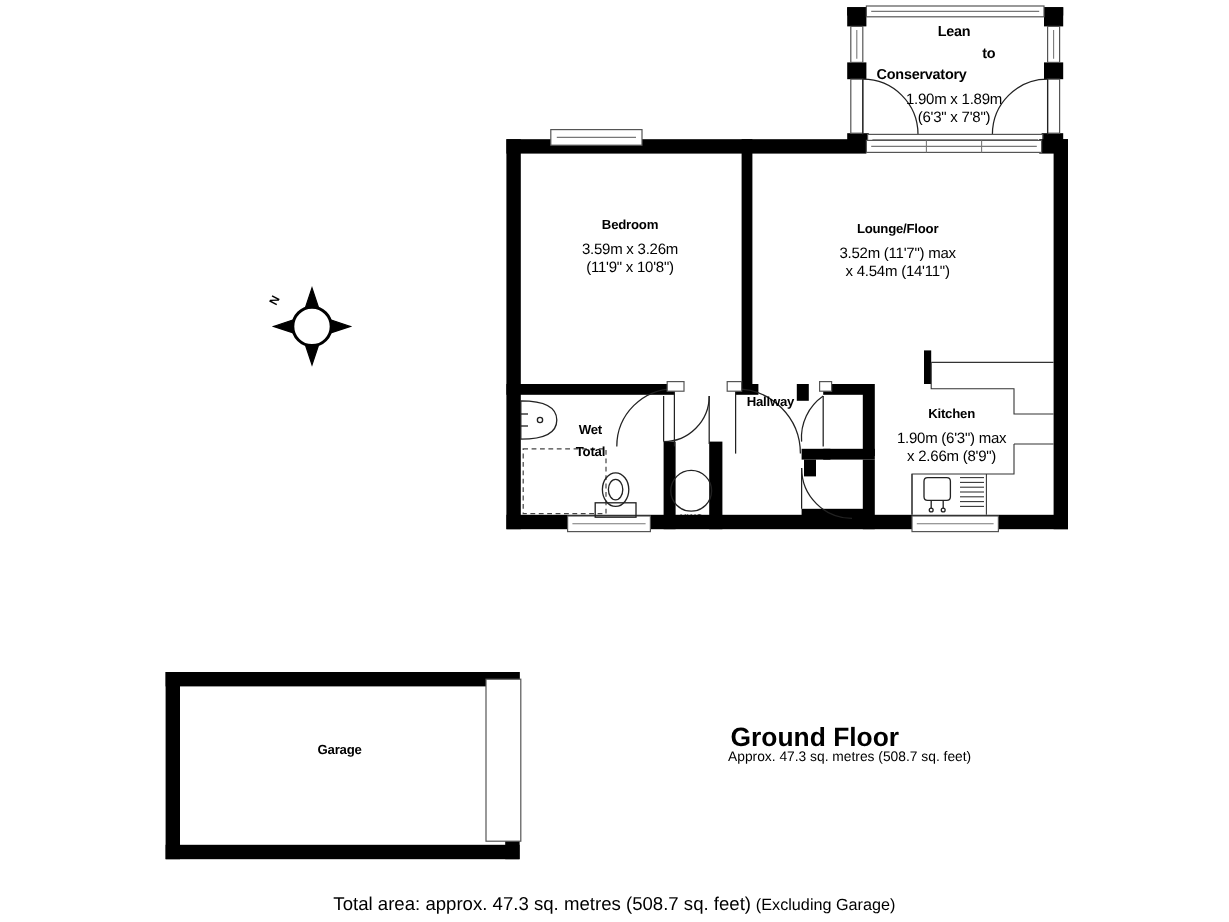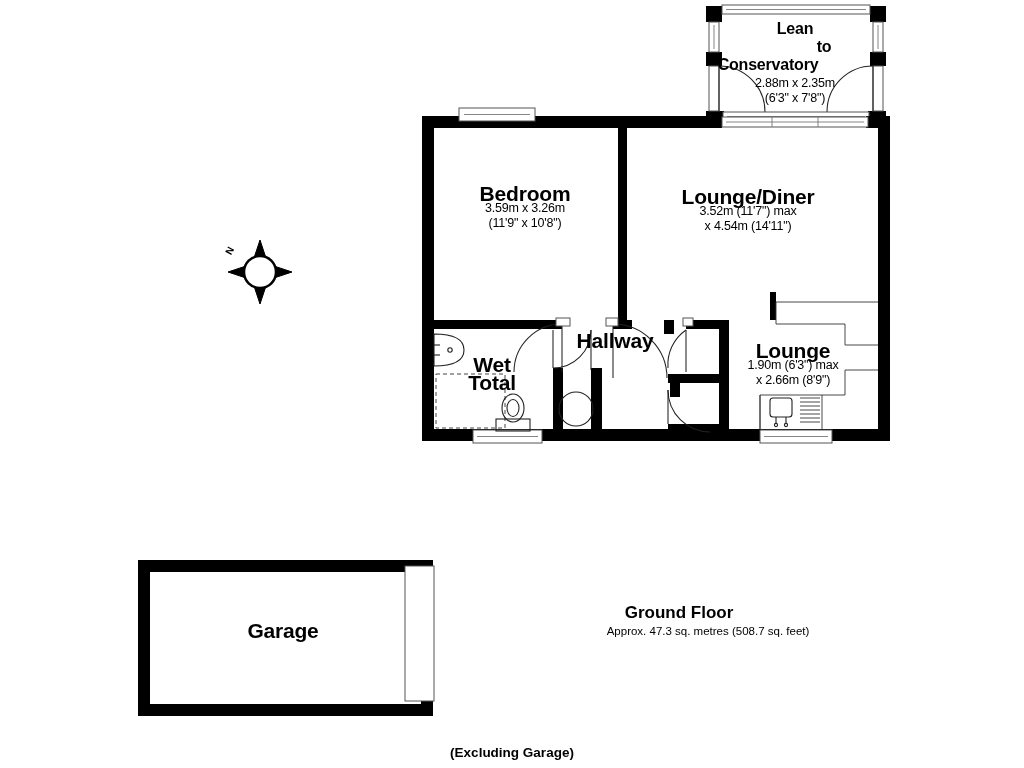--- a/index.html
+++ b/index.html
@@ -30,51 +30,50 @@
   }
   .lbl {
     position: absolute;
     text-align: center;
     line-height: 1.12;
     white-space: nowrap;
     pointer-events: none;
   }
   .room-name {
     font-weight: bold;
-    font-size: 21px;
+    font-size: 11px;
     letter-spacing: -0.2px;
   }
   .room-name.big {
-    font-size: 16px;
+    font-size: 12px;
   }
   .room-dim {
     font-size: 12.5px;
     letter-spacing: -0.2px;
   }
   .hwc-text {
     font-size: 8px;
     font-weight: bold;
   }
   .compass-n {
     font-size: 10px;
     font-weight: bold;
   }
   .floor-title {
     font-weight: bold;
-    font-size: 17px;
+    font-size: 22px;
   }
   .floor-sub {
     font-size: 11.5px;
   }
   .total-main {
     font-size: 15.5px;
   }
   .total-extra {
     font-size: 13.5px;
-    font-weight: bold;
   }
   .ctr { transform: translateX(-50%); }
 </style>
 </head>
 <body>
 
 <div id="plan-root">
 
   <svg id="floorplan" viewBox="0 0 1024 768">
     <defs>
@@ -254,46 +253,47 @@
       <rect class="wall" x="421" y="560" width="12" height="156"></rect>
 
       <rect x="405" y="566" width="29" height="135" fill="#ffffff" stroke="#555555" stroke-width="1"></rect>
     </g>
 
   </svg>
 
   <div class="lbl room-name big ctr" style="left:795px; top:20px;">Lean</div>
   <div class="lbl room-name big ctr" style="left:824px; top:38px;">to</div>
   <div class="lbl room-name big ctr" style="left:768px; top:56px;text-align:right;">Conservatory</div>
-  <div class="lbl room-dim ctr" style="left:795px; top:76px;">2.88m x 2.35m</div>
+  <div class="lbl room-dim ctr" style="left:795px; top:76px;">1.90m x 1.89m</div>
   <div class="lbl room-dim ctr" style="left:795px; top:91px;">(6'3" x 7'8")</div>
 
   <div class="lbl room-name ctr" style="left:525px; top:182px;">Bedroom</div>
   <div class="lbl room-dim ctr" style="left:525px; top:201px;">3.59m x 3.26m</div>
   <div class="lbl room-dim ctr" style="left:525px; top:216px;">(11'9" x 10'8")</div>
 
-  <div class="lbl room-name ctr" style="left:748px; top:185px;">Lounge/Diner</div>
+  <div class="lbl room-name ctr" style="left:748px; top:185px;">Lounge/Floor</div>
   <div class="lbl room-dim ctr" style="left:748px; top:204px;">3.52m (11'7") max</div>
   <div class="lbl room-dim ctr" style="left:748px; top:219px;">x 4.54m (14'11")</div>
 
-  <div class="lbl room-name ctr" style="left:793px; top:339px;">Lounge</div>
+  <div class="lbl room-name ctr" style="left:793px; top:339px;">Kitchen</div>
   <div class="lbl room-dim ctr" style="left:793px; top:358px;">1.90m (6'3") max</div>
   <div class="lbl room-dim ctr" style="left:793px; top:373px;">x 2.66m (8'9")</div>
 
-  <div class="lbl room-name ctr" style="left:615px; top:329px;">Hallway</div>
+  <div class="lbl room-name ctr" style="left:642px; top:329px;">Hallway</div>
 
   <div class="lbl room-name ctr" style="left:492px; top:353px;">Wet</div>
   <div class="lbl room-name ctr" style="left:492px; top:371px;">Total</div>
 
   <div class="lbl hwc-text ctr" style="left:576px; top:428px;">HWC</div>
 
   <div class="lbl compass-n" style="left:226px; top:245px; transform: rotate(-62deg);">N</div>
 
   <div class="lbl room-name ctr" style="left:283px; top:619px;">Garage</div>
 
   <div class="lbl floor-title ctr" style="left:679px; top:603px;">Ground Floor</div>
   <div class="lbl floor-sub ctr" style="left:679px; top:625px;margin-left:29px;">Approx. 47.3 sq. metres (508.7 sq. feet)</div>
 
   <div class="lbl" style="left:512px; top:745px; transform: translateX(-50%); display:flex; align-items:baseline; gap:4px;">
+    <span class="total-main">Total area: approx. 47.3 sq. metres (508.7 sq. feet)</span>
     <span class="total-extra">(Excluding Garage)</span>
   </div>
 
 </div>
 
 </body></html>

